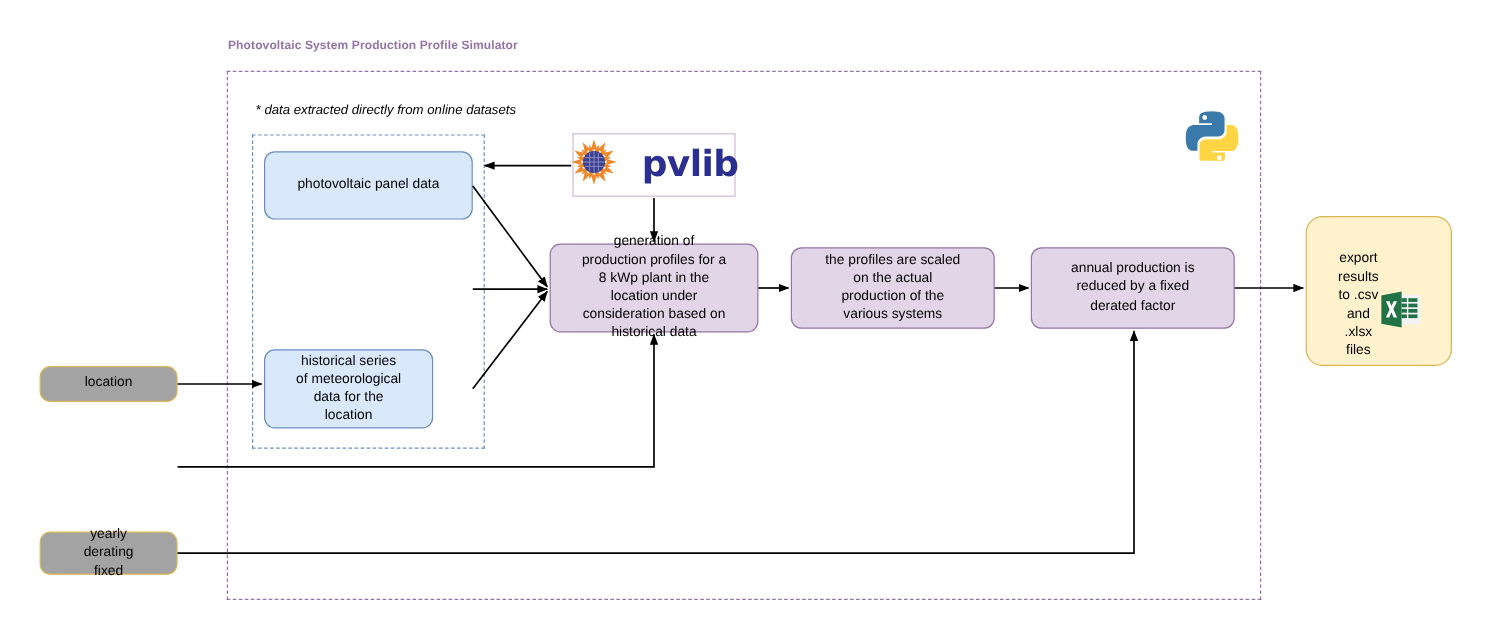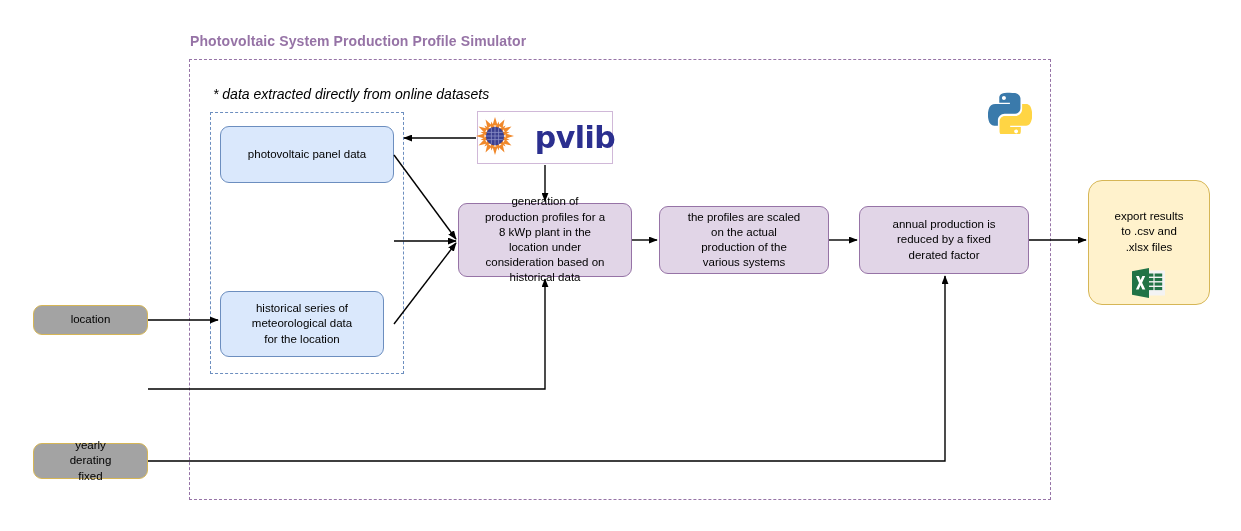--- a/index.html
+++ b/index.html
@@ -18,21 +18,21 @@
     height: 531px;
     background: #ffffff;
     overflow: hidden;
   }
   .abs { position: absolute; box-sizing: border-box; }
 
   
   #diagram-title {
     left: 190px;
     top: 33px;
-    font-size: 14px;
+    font-size: 10px;
     font-weight: bold;
     color: #9673a6;
     letter-spacing: 0.1px;
     white-space: nowrap;
   }
 
   
   #outer-boundary {
     left: 189px;
     top: 59px;
@@ -45,21 +45,21 @@
     left: 210px;
     top: 112px;
     width: 194px;
     height: 262px;
     border: 1.6px dashed #6c8ebf;
     background: transparent;
   }
   #datasets-note {
     left: 213px;
     top: 86px;
-    font-size: 14px;
+    font-size: 11px;
     font-style: italic;
     color: #000000;
     white-space: nowrap;
   }
 
   
   .node {
     display: flex;
     align-items: center;
     justify-content: center;
@@ -79,29 +79,29 @@
     border: 1.1px solid #9673a6;
   }
   .node-input {
     background: #a3a3a3;
     border: 1.1px solid #d6b656;
   }
   .node-output {
     background: #fff2cc;
     border: 1.1px solid #d6b656;
     border-radius: 14px;
-    flex-direction: column;
+    flex-direction: row;
     justify-content: flex-start;
     padding-top: 28px;
   }
 
   
   #node-panel-data      { left: 220px; top: 126px; width: 174px; height: 57px; }
   #node-inverter-data   { left: 220px; top: 213px; width: 174px; height: 57px; }
-  #node-historical-data { left: 220px; top: 291px; width: 164px; height: 66px; }
+  #node-historical-data { left: 220px; top: 291px; width: 141px; height: 66px; }
 
   #node-generation  { left: 458px; top: 203px; width: 174px; height: 74px; }
   #node-scaled      { left: 659px; top: 206px; width: 170px; height: 68px; }
   #node-derated     { left: 859px; top: 206px; width: 170px; height: 68px; }
 
   #node-location  { left: 33px; top: 305px; width: 115px; height: 30px; }
   #node-capacity  { left: 33px; top: 368px; width: 115px; height: 42px; }
   #node-derating  { left: 33px; top: 443px; width: 115px; height: 36px; }
 
   #node-export    { left: 1088px; top: 180px; width: 122px; height: 125px; }

